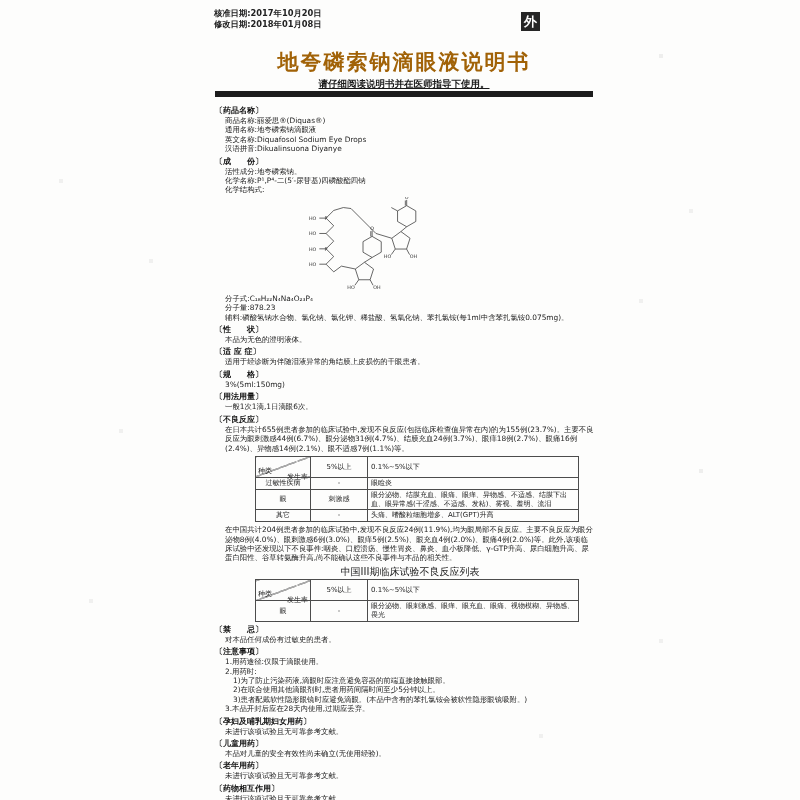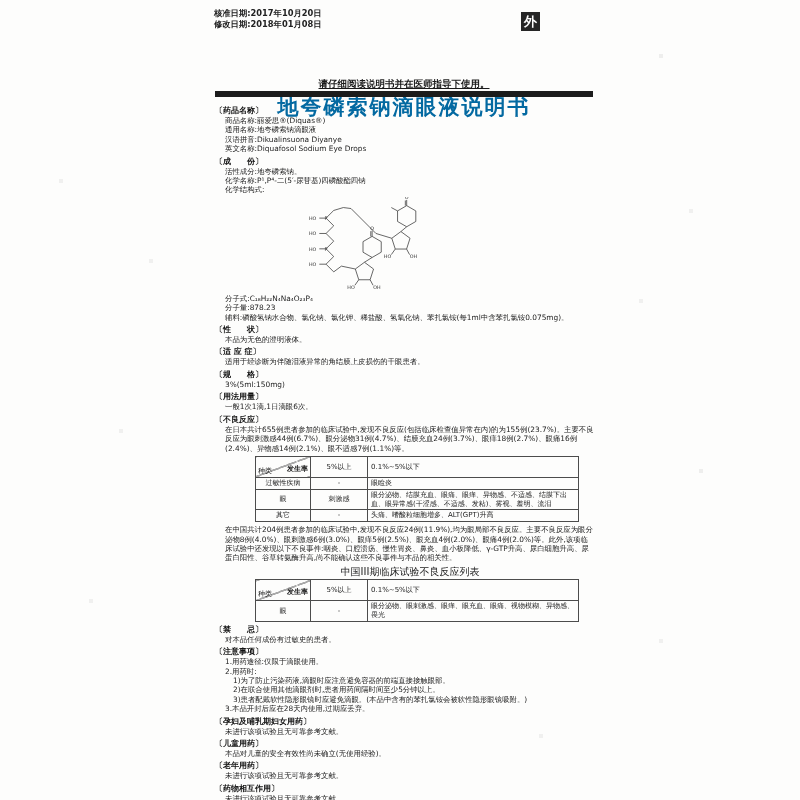--- a/index.html
+++ b/index.html
@@ -8,42 +8,42 @@
   .speckles{position:absolute;left:0;top:0;width:2px;height:2px;background:transparent;
     box-shadow:660px 55px 0 1px rgba(0,0,0,.06),690px 210px 0 1px rgba(0,0,0,.05),
     150px 260px 0 1px rgba(0,0,0,.05),640px 300px 0 1px rgba(0,0,0,.05),
     120px 430px 0 1px rgba(0,0,0,.05),700px 470px 0 1px rgba(0,0,0,.06),
     90px 600px 0 1px rgba(0,0,0,.05),660px 640px 0 1px rgba(0,0,0,.05),
     540px 735px 0 1px rgba(0,0,0,.05),60px 180px 0 1px rgba(0,0,0,.05);}
   .meta{position:absolute;left:214px;top:8px;font-size:8.3px;font-weight:bold;line-height:11px;color:#222;}
   .corner-box{position:absolute;left:521px;top:12px;width:19px;height:19px;background:#262626;
               color:#fff;font-size:13px;line-height:19px;text-align:center;font-weight:bold;}
   .title{position:absolute;left:215px;top:48px;width:378px;text-align:center;
-         font-size:21px;font-weight:bold;letter-spacing:2px;color:#0369a1;margin-top:45px;}
+         font-size:21px;font-weight:bold;letter-spacing:2px;color:#a16207;}
   .subtitle{position:absolute;left:215px;top:78px;width:378px;text-align:center;
             font-size:9.5px;font-weight:bold;color:#1a1a1a;text-decoration:underline;}
   .black-bar{position:absolute;left:215px;top:91px;width:378px;height:6px;background:#1c1c1c;}
   .content{position:absolute;left:215px;top:103px;width:380px;font-size:7.4px;line-height:9.4px;color:#222;}
   .sec{margin-top:3px;}
   .sec-h{font-weight:bold;font-size:8px;line-height:10px;color:#111;}
   .sec-b{padding-left:10px;}
   .ln{white-space:normal;}
   .ind2{padding-left:8px;}
   .struct{margin:2px 0 1px 55px;}
   .struct svg{display:block;}
   .adr{border-collapse:collapse;margin:3px 0 3px 30px;width:318px;table-layout:fixed;
        font-size:7px;line-height:8.8px;}
   .adr td{border:1px solid #4c4c4c;padding:1px 3px;vertical-align:middle;}
   .adr .c1{width:54px;text-align:center;}
   .adr .c2{width:50px;text-align:center;}
   .adr .c3{width:204px;text-align:left;margin-left:7px;}
   .adr .hd{font-weight:normal;}
   .diag{position:relative;height:20px;padding:0 !important;
         background:linear-gradient(to bottom right,transparent 48.8%,#555 48.8%,#555 51.2%,transparent 51.2%);}
-  .diag .ct{position:absolute;top:8px;right:2px;font-weight:bold;}
+  .diag .ct{position:absolute;top:16px;right:2px;}
   .diag .cb{position:absolute;bottom:1px;left:2px;}
   .tbl-caption{text-align:center;margin:4px 0 1px 0;font-size:10px;}
   .chem-label{font-family:"DejaVu Sans",sans-serif;}
 </style>
 </head>
 <body>
 
 <div class="page">
   <div class="speckles"></div>
 
@@ -58,22 +58,22 @@
   <div class="subtitle">请仔细阅读说明书并在医师指导下使用。</div>
   <div class="black-bar"></div>
 
   <div class="content">
 
     <div class="sec">
       <div class="sec-h">〔药品名称〕</div>
       <div class="sec-b">
         <div class="ln">商品名称:丽爱思®(Diquas®)</div>
         <div class="ln">通用名称:地夸磷索钠滴眼液</div>
+        <div class="ln">英文名称:Diquafosol Sodium Eye Drops</div>
         <div class="ln">汉语拼音:Dikualinsuona Diyanye</div>
-        <div class="ln">英文名称:Diquafosol Sodium Eye Drops</div>
       </div>
     </div>
 
     <div class="sec">
       <div class="sec-h">〔成　　份〕</div>
       <div class="sec-b">
         <div class="ln">活性成分:地夸磷索钠。</div>
         <div class="ln">化学名称:P¹,P⁴-二(5′-尿苷基)四磷酸酯四钠</div>
         <div class="ln">化学结构式:</div>
 

